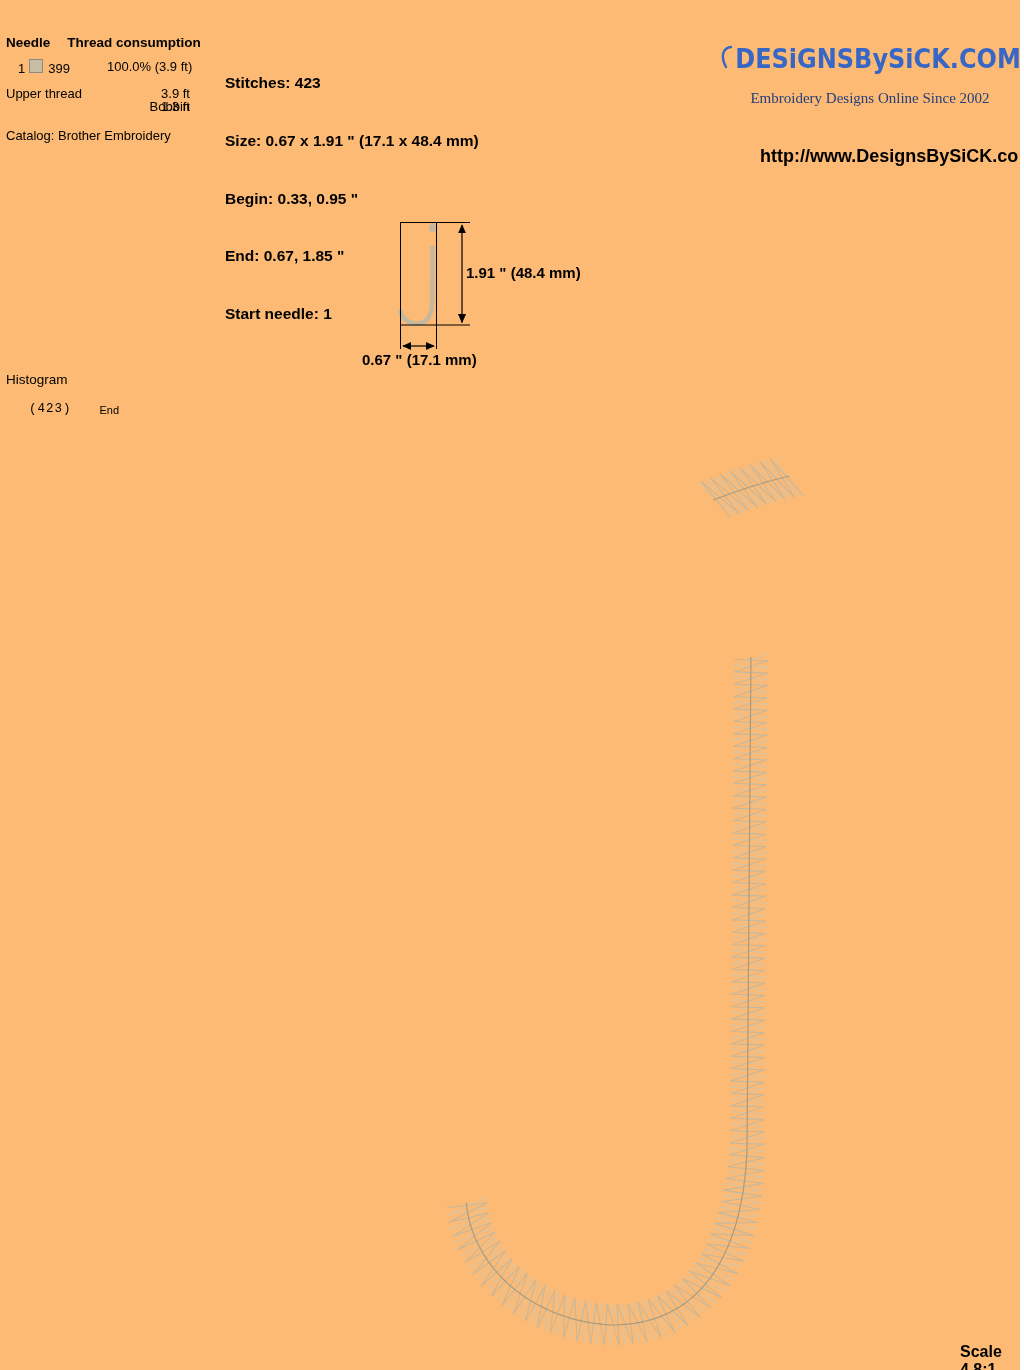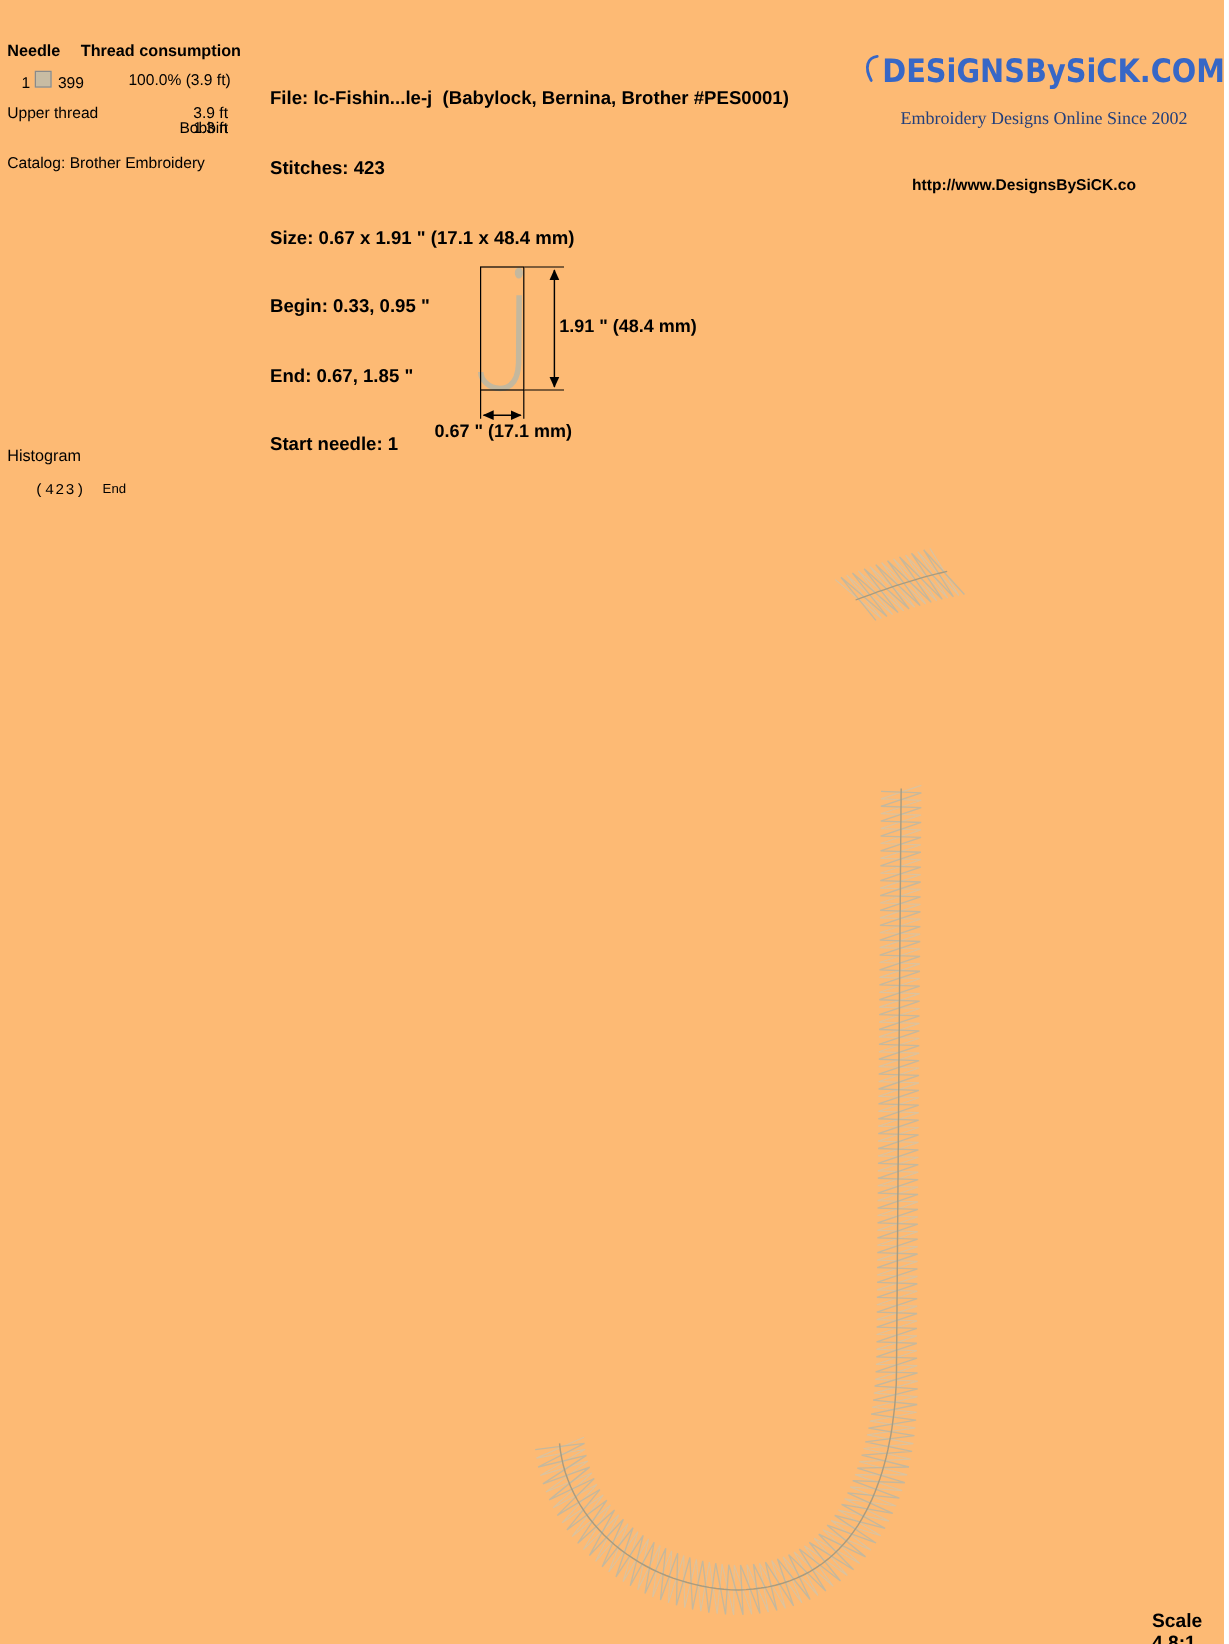--- a/index.html
+++ b/index.html
@@ -19,29 +19,29 @@
 
   
   .fileinfo{top:35px;left:225px;font-size:15.5px;font-weight:bold;line-height:19.2px;white-space:pre;}
 
   
   .brand{top:45px;left:722px;width:296px;text-align:center;}
   .logo-line{display:flex;align-items:flex-start;justify-content:center;}
   .logo-text{font-family:"DejaVu Sans",sans-serif;font-weight:bold;font-size:24px;
              letter-spacing:0px;transform:scaleY(1.12);white-space:nowrap;}
   .tagline{font-family:"Liberation Serif",serif;font-size:15px;margin-top:17px;white-space:nowrap;}
-  .url{top:146px;left:760px;font-size:13px;font-weight:bold;white-space:nowrap;}
+  .url{top:146px;left:760px;font-size:18px;font-weight:bold;white-space:nowrap;}
 
   
   .dim-v{top:264px;left:466px;font-size:15px;font-weight:bold;white-space:nowrap;}
   .dim-h{top:351px;left:362px;font-size:15px;font-weight:bold;white-space:nowrap;}
 
   
   .hist-title{top:372px;left:6px;font-size:13.5px;}
-  .hist-row{top:402px;left:29px;font-size:13px;display:flex;gap:14px;align-items:flex-start;}
+  .hist-row{top:402px;left:29px;font-size:13px;display:flex;gap:28px;align-items:flex-end;}
   .hist-count{font-family:"Liberation Mono",monospace;font-size:12.5px;letter-spacing:1px;}
   .hist-end{font-size:11px;}
 
   
   .source{top:1348px;left:4px;font-size:13px;}
   .scale{top:1343px;left:960px;font-size:16px;font-weight:bold;}
 
   svg.canvas{position:absolute;top:0;left:0;pointer-events:none;}
 </style>
 </head>
@@ -85,21 +85,20 @@
     <span>Upper thread</span>
     <span class="v">3.9 ft</span>
   </div>
   <div class="abs kv" style="top:99px;text-align:right;">
     <span>Bobbin</span>
     <span class="v">1.3 ft</span>
   </div>
   <div class="abs catalog">Catalog: Brother Embroidery</div>
 
   <div class="abs fileinfo">
-    <div>File: lc-Fishin...le-j  (Babylock, Bernina, Brother #PES0001)</div>
     <div>Stitches: 423</div>
     <div>Size: 0.67 x 1.91 " (17.1 x 48.4 mm)</div>
     <div>Begin: 0.33, 0.95 "</div>
     <div>End: 0.67, 1.85 "</div>
     <div>Start needle: 1</div>
   </div>
 
   <div class="abs brand">
     <div class="logo-line">
       <span style="margin-right:2px;">

